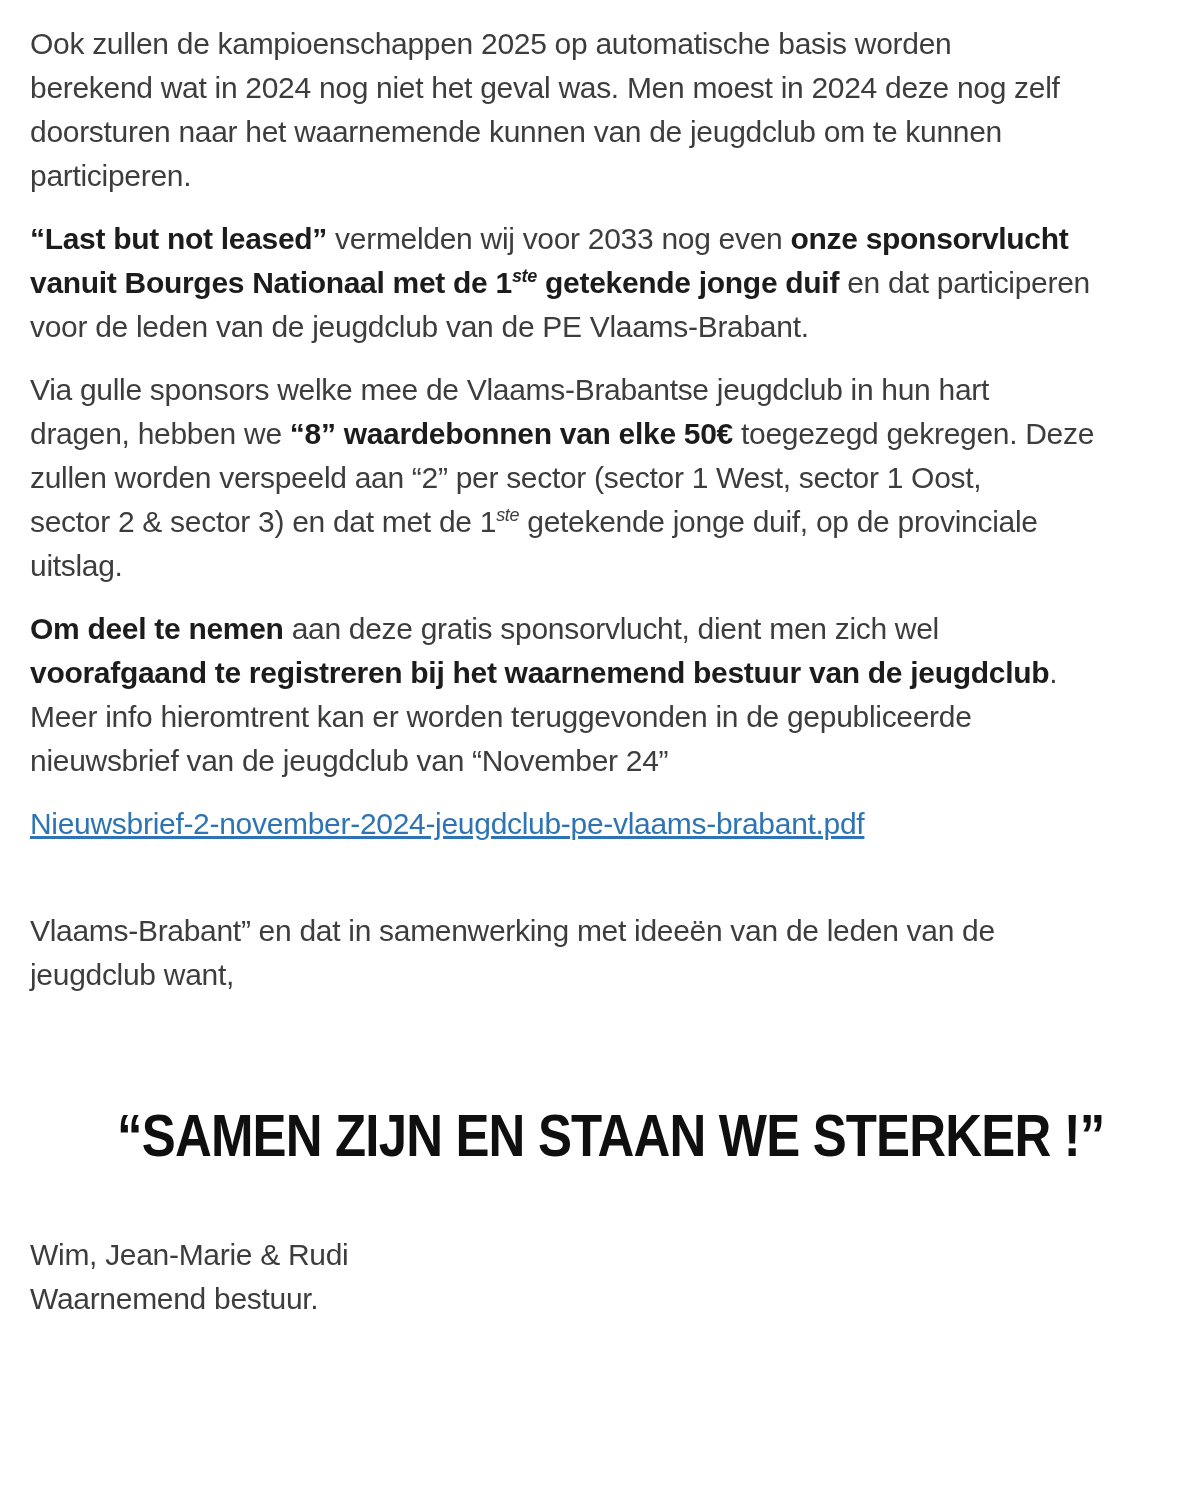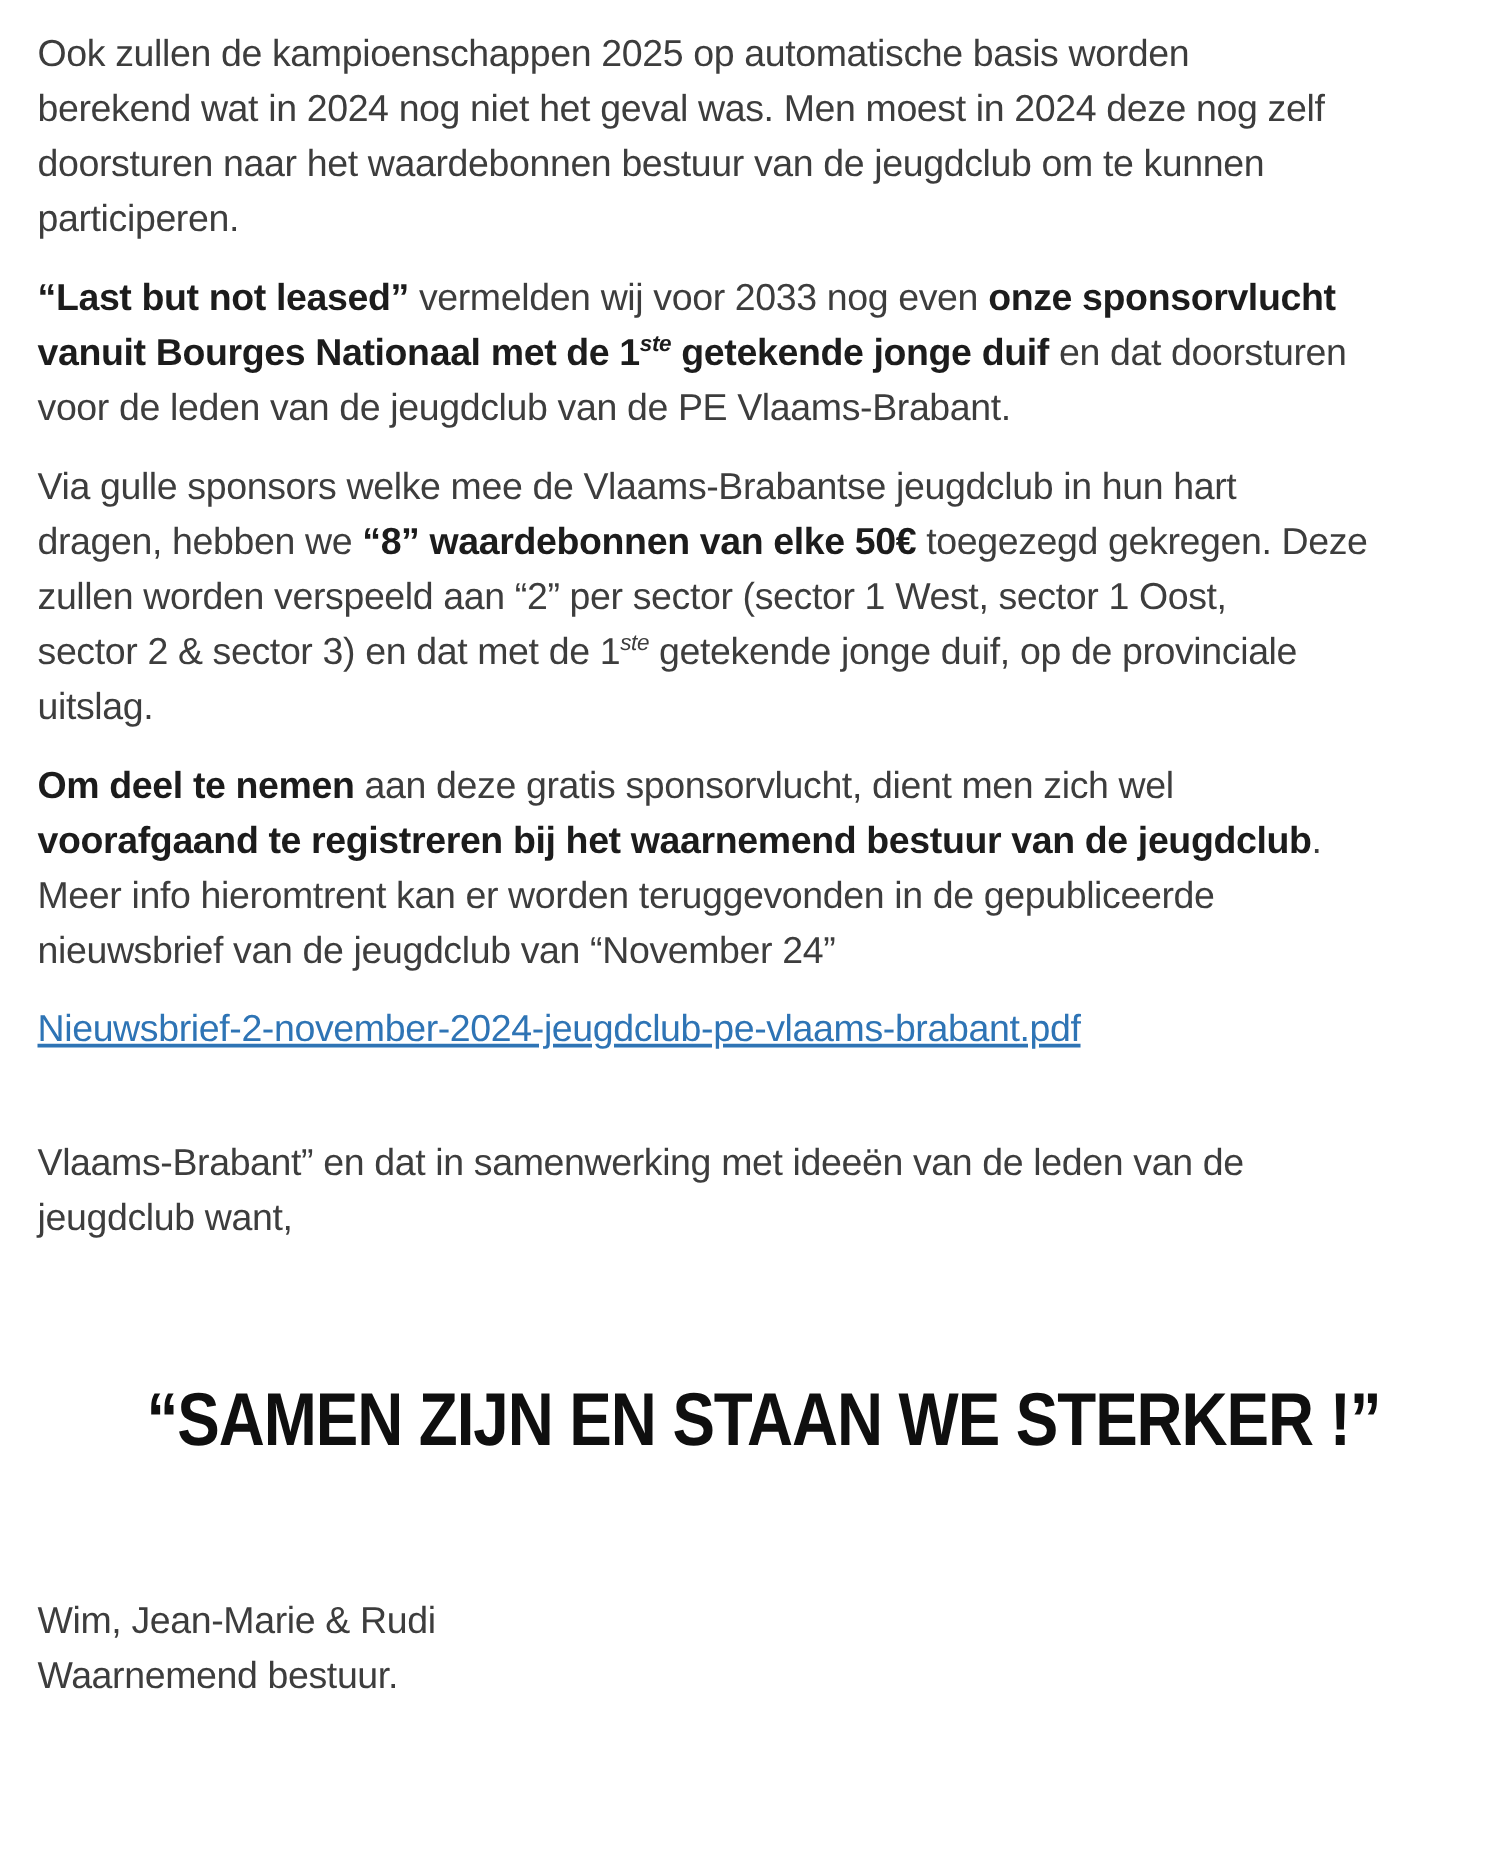--- a/index.html
+++ b/index.html
@@ -52,39 +52,39 @@
     display: inline-block;
     transform: scaleX(0.85);
     transform-origin: center;
     font-size: 60px;
     line-height: 70px;
     font-weight: 800;
     letter-spacing: -1px;
     color: var(--headline-color, #0f0f0f);
   }
   .signature {
-    margin-top: 104px;
+    margin-top: 62px;
   }
   .signature p {
     margin: 0;
     font-size: 30px;
     line-height: 44px;
     letter-spacing: -0.3px;
     color: var(--body-color, #3d3d3d);
     white-space: nowrap;
   }
 </style>
 </head>
 <body>
 
 <div class="page">
 
   <div id="doc-body">
-      <p class="para"><span>Ook zullen de kampioenschappen 2025 op automatische basis worden</span><br><span>berekend wat in 2024 nog niet het geval was. Men moest in 2024 deze nog zelf</span><br><span>doorsturen naar het waardebonnen bestuur van de jeugdclub om te kunnen</span><br><span>participeren.</span></p>
-      <p class="para"><span class="b">“Last but not leased”</span><span> vermelden wij voor 2033 nog even </span><span class="b">onze sponsorvlucht</span><br><span class="b">vanuit Bourges Nationaal met de 1</span><span class="b sup">ste</span><span class="b"> getekende jonge duif</span><span> en dat doorsturen</span><br><span>voor de leden van de jeugdclub van de PE Vlaams-Brabant.</span></p>
+      <p class="para"><span>Ook zullen de kampioenschappen 2025 op automatische basis worden</span><br><span>berekend wat in 2024 nog niet het geval was. Men moest in 2024 deze nog zelf</span><br><span>doorsturen naar het waarnemende kunnen van de jeugdclub om te kunnen</span><br><span>participeren.</span></p>
+      <p class="para"><span class="b">“Last but not leased”</span><span> vermelden wij voor 2033 nog even </span><span class="b">onze sponsorvlucht</span><br><span class="b">vanuit Bourges Nationaal met de 1</span><span class="b sup">ste</span><span class="b"> getekende jonge duif</span><span> en dat participeren</span><br><span>voor de leden van de jeugdclub van de PE Vlaams-Brabant.</span></p>
       <p class="para"><span>Via gulle sponsors welke mee de Vlaams-Brabantse jeugdclub in hun hart</span><br><span>dragen, hebben we </span><span class="b">“8” waardebonnen van elke 50€</span><span> toegezegd gekregen. Deze</span><br><span>zullen worden verspeeld aan “2” per sector (sector 1 West, sector 1 Oost,</span><br><span>sector 2 &amp; sector 3) en dat met de 1</span><span class="sup">ste</span><span> getekende jonge duif, op de provinciale</span><br><span>uitslag.</span></p>
       <p class="para"><span class="b">Om deel te nemen</span><span> aan deze gratis sponsorvlucht, dient men zich wel</span><br><span class="b">voorafgaand te registreren bij het waarnemend bestuur van de jeugdclub</span><span>.</span><br><span>Meer info hieromtrent kan er worden teruggevonden in de gepubliceerde</span><br><span>nieuwsbrief van de jeugdclub van “November 24”</span></p>
       <p class="para"><a class="link" href="#">Nieuwsbrief-2-november-2024-jeugdclub-pe-vlaams-brabant.pdf</a></p>
       <p class="para"><br><span>Vlaams-Brabant” en dat in samenwerking met ideeën van de leden van de</span><br><span>jeugdclub want,</span></p>
     </div>
 
   <h1 class="headline"><span class="headline-text">“SAMEN ZIJN EN STAAN WE STERKER !”</span></h1>
 
   <div class="signature">
     <p>Wim, Jean-Marie &amp; Rudi</p>

